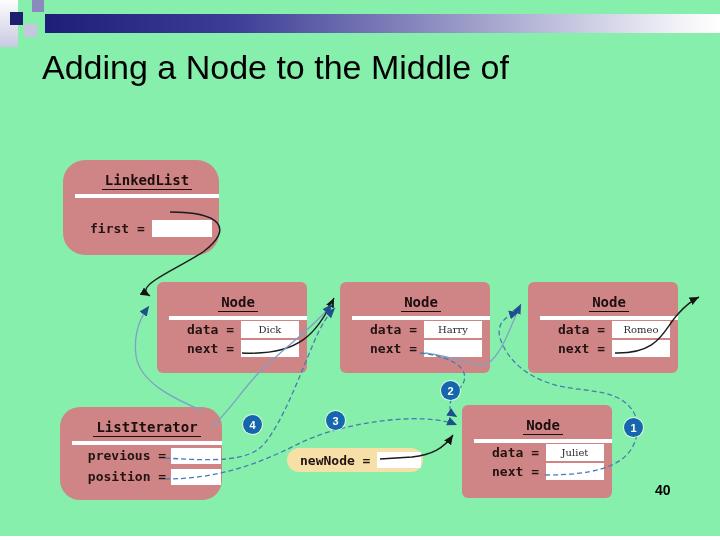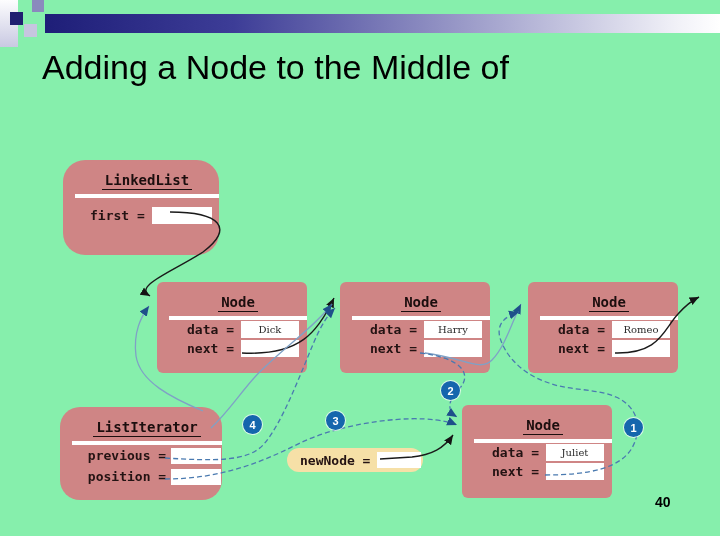--- a/index.html
+++ b/index.html
@@ -27,21 +27,21 @@
   .obox .hd span{border-bottom:1.5px solid #1c0e0e;padding:0 3px 1px;}
   .obox .sep{height:4px;background:#fff;margin-top:3px;}
   .frow{display:flex;align-items:center;height:19px;gap:7px;}
   .lrow{display:flex;align-items:center;height:21px;gap:5px;}
   .flabel{font-family:"DejaVu Sans Mono",monospace;font-weight:bold;font-size:13px;
           color:#241313;white-space:pre;}
   .fval{background:#fff;height:17px;display:flex;align-items:center;justify-content:center;
         font-family:"DejaVu Serif",serif;font-size:10px;color:#2a2a2a;}
 
   #linkedlist{left:63px;top:160px;width:144px;height:95px;}
-  #linkedlist .frow{margin-top:8px;padding-left:15px;}
+  #linkedlist .frow{margin-top:21px;padding-left:15px;}
   #linkedlist .fval{width:60px;}
 
   .nodebox{width:138px;height:91px;border-radius:6px;}
   .nodebox .frow{padding-left:18px;}
   .nodebox .fval{width:58px;}
   #node1{left:157px;top:282px;} #node2{left:340px;top:282px;} #node3{left:528px;top:282px;}
   #node1 .frow:first-of-type,#node2 .frow:first-of-type,#node3 .frow:first-of-type{margin-top:9px;}
   #node4{left:462px;top:405px;height:93px;}
   #node4 .frow:first-of-type{margin-top:9px;}
 
@@ -59,21 +59,21 @@
   .arrows{position:absolute;left:0;top:0;z-index:5;pointer-events:none;}
 
   
   .badge{position:absolute;width:19px;height:19px;border-radius:50%;z-index:6;
          background:var(--badge,#1566ad);color:#fff;font-weight:bold;font-size:11px;
          display:flex;align-items:center;justify-content:center;
          box-shadow:0 0 0 1px rgba(255,255,255,.7);}
   #b1{left:624px;top:418px;} #b2{left:441px;top:381px;}
   #b3{left:326px;top:411px;} #b4{left:243px;top:415px;}
 
-  .pagenum{position:absolute;left:655px;top:494px;font-size:14px;font-weight:bold;color:#000;}
+  .pagenum{position:absolute;left:655px;top:482px;font-size:14px;font-weight:bold;color:#000;}
 </style>
 </head>
 <body>
 
 <div class="slide">
 
   <div class="vstrip"></div>
   <div class="sq sq2"></div>
   <div class="sq sq1"></div>
   <div class="sq sq3"></div>

